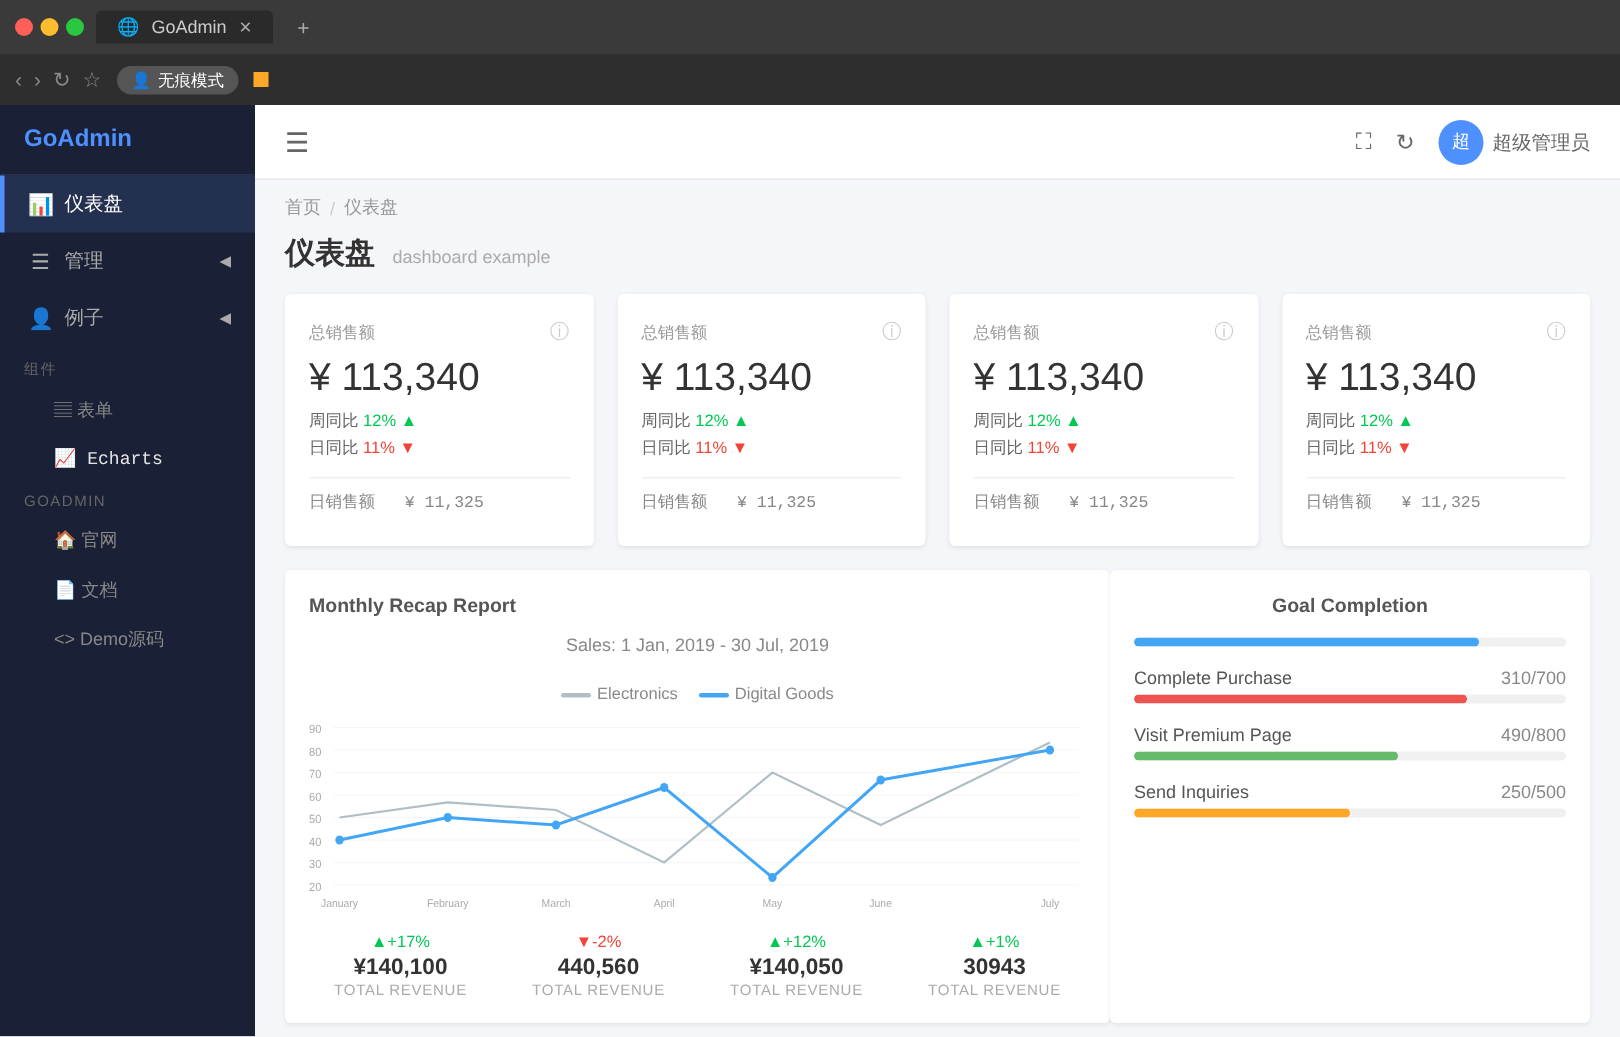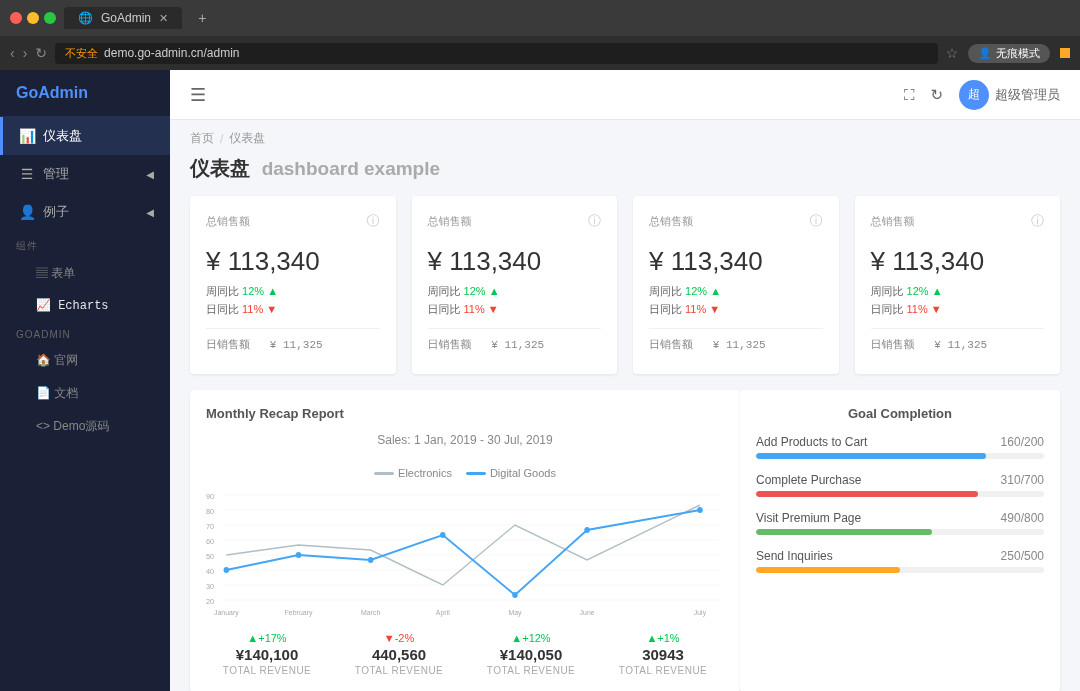--- a/index.html
+++ b/index.html
@@ -46,26 +46,26 @@
 
     
     .main-content { flex: 1; overflow-y: auto; padding: 10px 20px 28px; }
 
     
     .breadcrumb { font-size: 12px; color: #999; margin-bottom: 8px; display: flex; gap: 6px; align-items: center; }
     .breadcrumb a { color: #999; text-decoration: none; }
     .breadcrumb .sep { color: #ccc; }
 
     .page-title { font-size: 20px; font-weight: 600; color: #333; margin-bottom: 16px; }
-    .page-title-sub { font-size: 19px; color: #aaa; font-weight: bold; margin-left: 8px; }
+    .page-title-sub { font-size: 12px; color: #aaa; font-weight: normal; margin-left: 8px; }
 
     
     .stats-grid { display: grid; grid-template-columns: repeat(4, 1fr); gap: 16px; margin-bottom: 16px; }
     .stat-card { background: #fff; border-radius: 4px; padding: 16px; box-shadow: 0 1px 3px rgba(0,0,0,0.08); }
-    .stat-label { font-size: 11px; color: #999; margin-bottom: 16px; display: flex; justify-content: space-between; align-items: center; }
+    .stat-label { font-size: 11px; color: #999; margin-bottom: 6px; display: flex; justify-content: space-between; align-items: center; }
     .stat-value { font-size: 26px; font-weight: 300; color: #333; margin-bottom: 6px; }
     .stat-meta { font-size: 11px; color: #666; line-height: 1.6; }
     .stat-meta .up { color: #00c853; }
     .stat-meta .down { color: #f44336; }
     .stat-divider { border-top: 1px solid #f0f0f0; margin: 10px 0 6px; padding-top: 8px; font-size: 11px; color: #888; font-family: Liberation Mono, monospace; }
     .stat-info-icon { color: #ccc; font-size: 13px; cursor: pointer; }
 
     
     .charts-row { display: grid; grid-template-columns: 1fr 320px; gap: 0; margin-bottom: 16px; }
     .chart-card { background: #fff; border-radius: 4px; padding: 16px; box-shadow: 0 1px 3px rgba(0,0,0,0.08); }
@@ -118,24 +118,20 @@
     <span>🌐</span>
     <span>GoAdmin</span>
     <span style="color:#aaa;font-size:11px;">✕</span>
   </div>
   <div class="browser-tab-new">+</div>
 </div>
 <div class="browser-bar">
   <span class="browser-nav">‹</span>
   <span class="browser-nav">›</span>
   <span class="browser-nav">↻</span>
-  <div class="browser-url">
-    <span class="browser-url-warning">不安全</span>
-    <span>demo.go-admin.cn/admin</span>
-  </div>
   <div class="browser-actions">
     <span>☆</span>
     <div class="browser-user-btn">
       <span>👤</span>
       <span>无痕模式</span>
     </div>
     <span style="width:10px;height:10px;background:#ffa726;border-radius:50;display:inline-block;"></span>
   </div>
 </div>
 
@@ -350,24 +346,20 @@
     <div class="metric-label">TOTAL REVENUE</div>
   </div>
               </div>
           </div>
         </div>
 
         <div class="goal-card">
           <div class="goal-title">Goal Completion</div>
           <div id="goals-list">
               <div class="goal-item">
-    <div class="goal-row">
-      <span class="goal-name">Add Products to Cart</span>
-      <span class="goal-value">160/200</span>
-    </div>
     <div class="goal-bar">
       <div class="goal-fill" style="width:80%;background:#42a5f5;"></div>
     </div>
   </div>
               <div class="goal-item">
     <div class="goal-row">
       <span class="goal-name">Complete Purchase</span>
       <span class="goal-value">310/700</span>
     </div>
     <div class="goal-bar">

